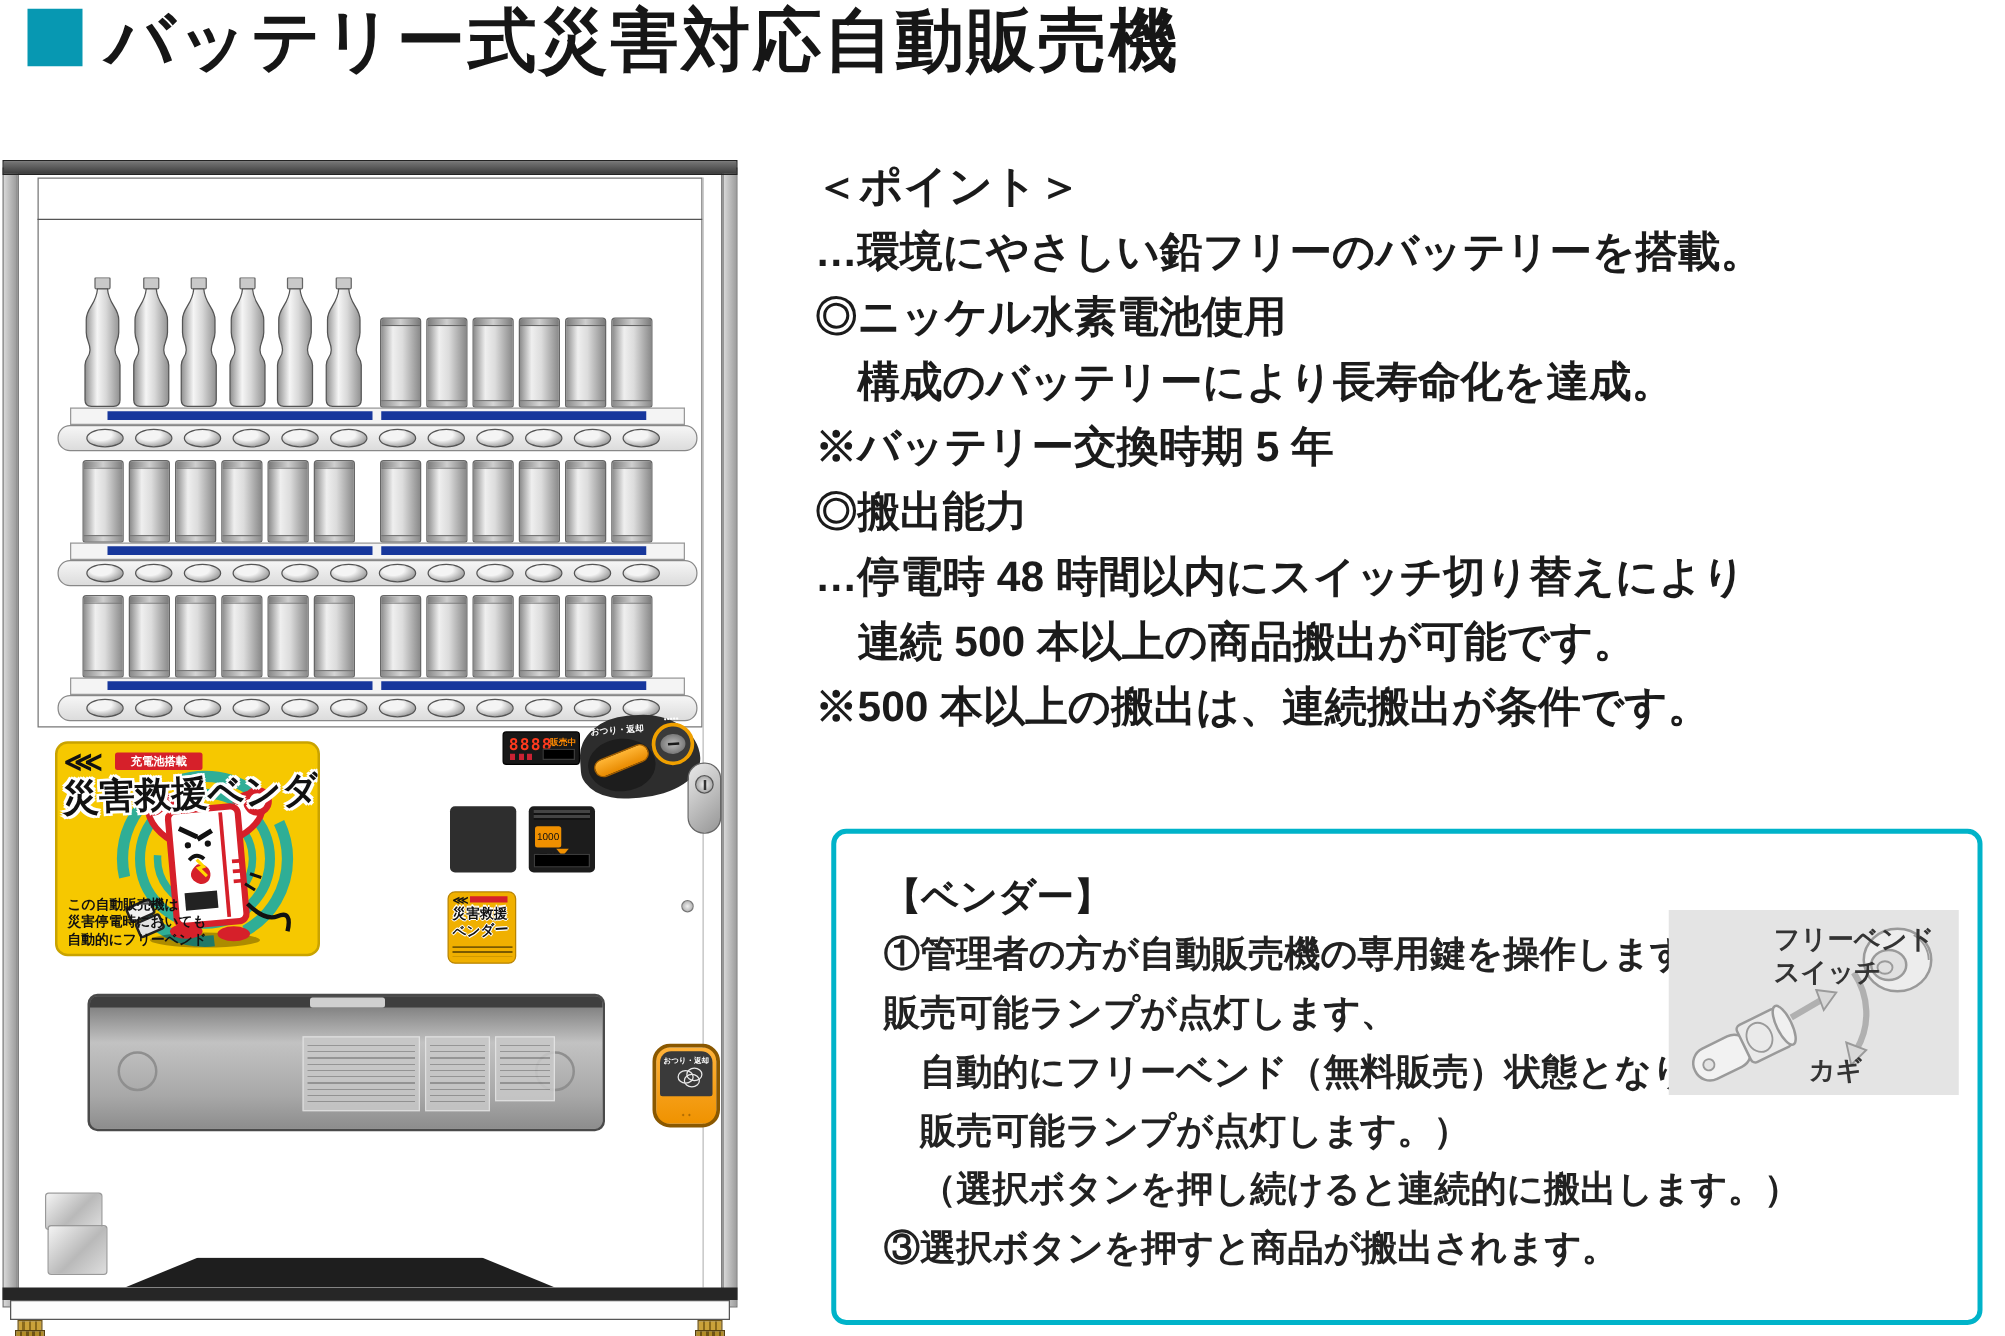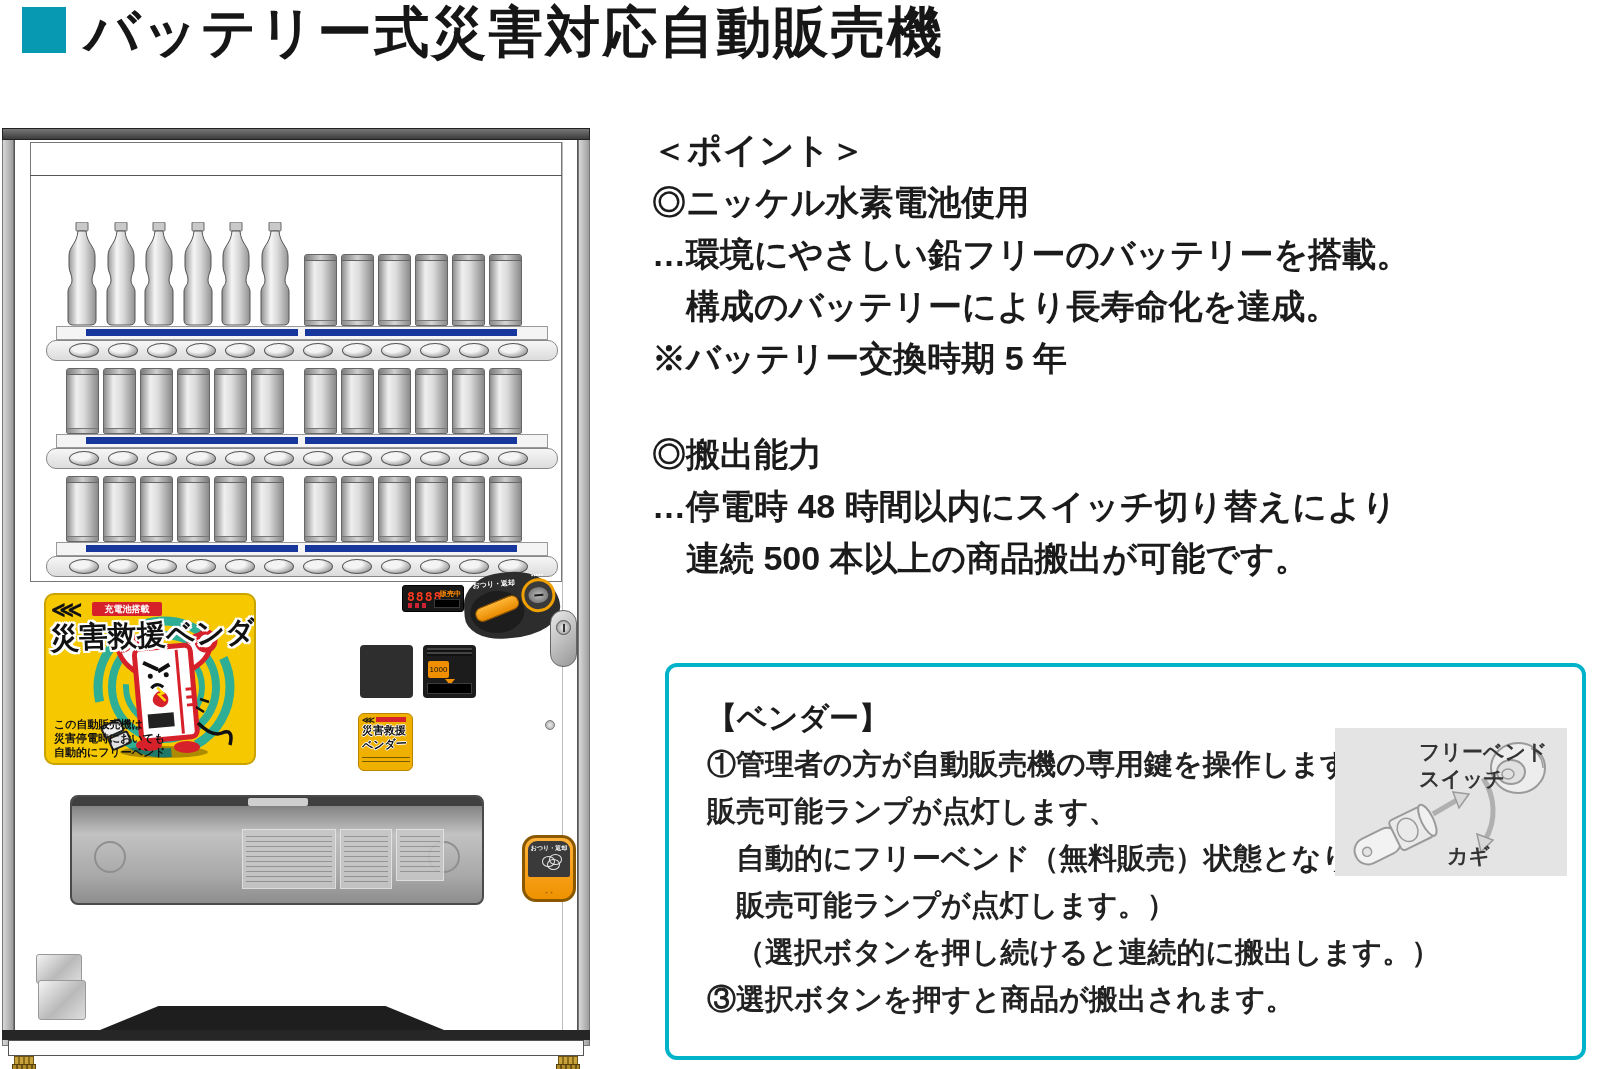--- a/index.html
+++ b/index.html
@@ -6,21 +6,21 @@
   .page{position:relative;width:1604px;height:1069px;background:#fff;overflow:hidden;
         font-family:"Liberation Sans",sans-serif;color:#1b1b1b;}
   
   .title-sq{position:absolute;left:22px;top:7px;width:44px;height:46px;background:var(--teal_accent);}
   .page-title{position:absolute;left:84px;top:-4px;font-size:55px;font-weight:900;letter-spacing:2px;color:#161616;}
   
   .points{position:absolute;left:652px;top:124px;width:940px;}
   .pt-heading{font-size:35px;font-weight:800;line-height:52px;white-space:pre;}
   .pt-line{font-size:34px;font-weight:800;line-height:52px;white-space:pre;}
   .pt-section{margin:0;}
-  .pt-section + .pt-section{margin-top:44px;}
+  .pt-section + .pt-section{}
   
   .usage-box{position:absolute;left:665px;top:663px;width:921px;height:397px;border:4px solid var(--usage_box_border);
              border-radius:12px;background:#fff;box-sizing:border-box;}
   .usage-inner{position:absolute;left:38px;top:28px;right:10px;}
   .usage-heading{font-size:30px;font-weight:700;line-height:46px;white-space:pre;}
   .usage-line{font-size:29px;font-weight:600;line-height:47px;white-space:pre;color:#222;}
   
   .key-panel{position:absolute;left:1335px;top:728px;width:232px;height:148px;background:#e4e4e4;}
   .key-label{position:absolute;left:84px;top:10px;font-size:21px;font-weight:600;line-height:27px;color:#333;}
   .key-name{position:absolute;left:112px;top:114px;font-size:21px;font-weight:600;color:#333;}
@@ -435,29 +435,30 @@
     <div class="foot" style="left:12px;top:928px"></div>
     <div class="foot" style="left:556px;top:928px"></div>
     <div class="foot-pad" style="left:10px;top:936px"></div>
     <div class="foot-pad" style="left:554px;top:936px"></div>
   </div>
 
   <div class="points">
     <div class="pt-heading">＜ポイント＞</div>
     <div id="points-sections">
         <div class="pt-section" id="pt-sec-0">
+          <div class="pt-line">…環境にやさしい鉛フリーのバッテリーを搭載。</div>
           <div class="pt-line">◎ニッケル水素電池使用</div>
-          <div class="pt-line">…環境にやさしい鉛フリーのバッテリーを搭載。</div>
           <div class="pt-line">　構成のバッテリーにより長寿命化を達成。</div>
           <div class="pt-line">※バッテリー交換時期 5 年</div>
         </div>
         <div class="pt-section" id="pt-sec-1">
           <div class="pt-line">◎搬出能力</div>
           <div class="pt-line">…停電時 48 時間以内にスイッチ切り替えにより</div>
           <div class="pt-line">　連続 500 本以上の商品搬出が可能です。</div>
+          <div class="pt-line">※500 本以上の搬出は、連続搬出が条件です。</div>
         </div>
       </div>
   </div>
 
   <div class="usage-box">
     <div class="usage-inner">
       <div class="usage-heading">【ベンダー】</div>
       <div id="usage-lines">
           <div class="usage-line">①管理者の方が自動販売機の専用鍵を操作します。</div>
           <div class="usage-line">販売可能ランプが点灯します、</div>

